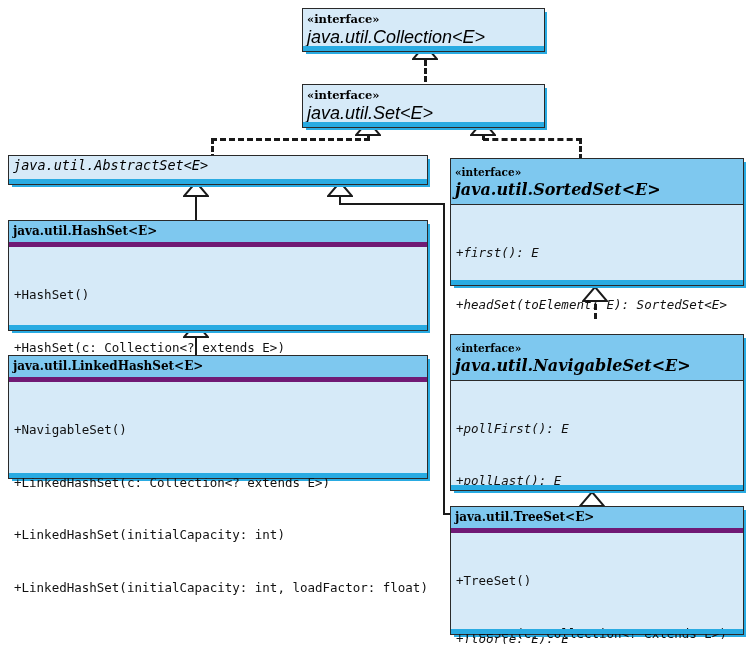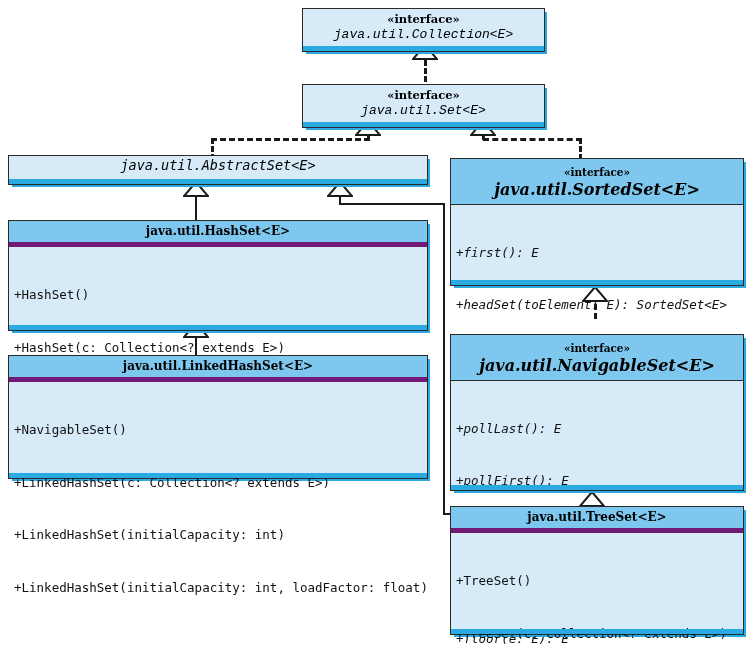--- a/index.html
+++ b/index.html
@@ -3,30 +3,30 @@
 <meta charset="utf-8">
 <style>
   html,body{margin:0;padding:0;background:#ffffff;}
   #stage{position:relative;width:751px;height:664px;background:#ffffff;
          font-family:"DejaVu Sans Mono",monospace;overflow:hidden;}
 
   
   .box{position:absolute;box-sizing:border-box;
        border:1px solid #2a2a2a;background:#d6eaf8;
        box-shadow:3px 3px 0 -1px #29abe2;}
-  .box .hdr{box-sizing:border-box;padding:3px 4px 4px;text-align:center;
+  .box .hdr{box-sizing:border-box;padding:3px 4px 4px;
             line-height:1.18;}
   
   .cls > .hdr{background:#7ec8ef;border-bottom:5px solid #701a75;
               font-family:"DejaVu Serif",serif;font-weight:bold;font-size:12px;}
   
   .iface-plain{background:#d6eaf8;border:1px solid #2a2a2a;}
   .iface-plain .hdr{font-size:12px;}
   .iface-plain .hdr .guil{font-family:"DejaVu Serif",serif;font-weight:bold;font-size:11.5px;}
-  .iface-plain .hdr .nm{font-family:Liberation Mono, monospace;font-style:italic;font-size:13px;}
+  .iface-plain .hdr .nm{font-family:Liberation Sans, sans-serif;font-style:italic;font-size:18px;}
   .basebar{position:absolute;left:0;right:0;bottom:0;height:5px;background:#29abe2;}
 
   
   .iface > .hdr{background:#7ec8ef;border-bottom:1px solid #2a2a2a;
                 font-family:"DejaVu Serif",serif;font-weight:bold;}
   .iface > .hdr .guil{font-size:10.5px;}
   .iface > .hdr .nm{font-style:italic;font-size:16px;}
 
   .body{padding:4px 4px 5px 5px;font-size:12.5px;line-height:1.40;
         color:#111;white-space:pre;}
@@ -173,22 +173,22 @@
     </div>
     <div class="basebar"></div>
   </div>
 
   <div class="box iface" style="left:450px;top:334px;width:294px;height:157px;">
     <div class="hdr">
       <span class="guil">«interface»</span><br>
       <span class="nm">java.util.NavigableSet&lt;E&gt;</span>
     </div>
     <div class="body ital">
+      <div class="row">+pollFirst(): E</div>
       <div class="row">+pollLast(): E</div>
-      <div class="row">+pollFirst(): E</div>
       <div class="row">+lower(e: E): E</div>
       <div class="row">+higher(e: E):E</div>
       <div class="row">+floor(e: E): E</div>
       
     </div>
     <div class="basebar"></div>
   </div>
 
   <div class="box cls" style="left:450px;top:506px;width:294px;height:129px;">
     <div class="hdr">

